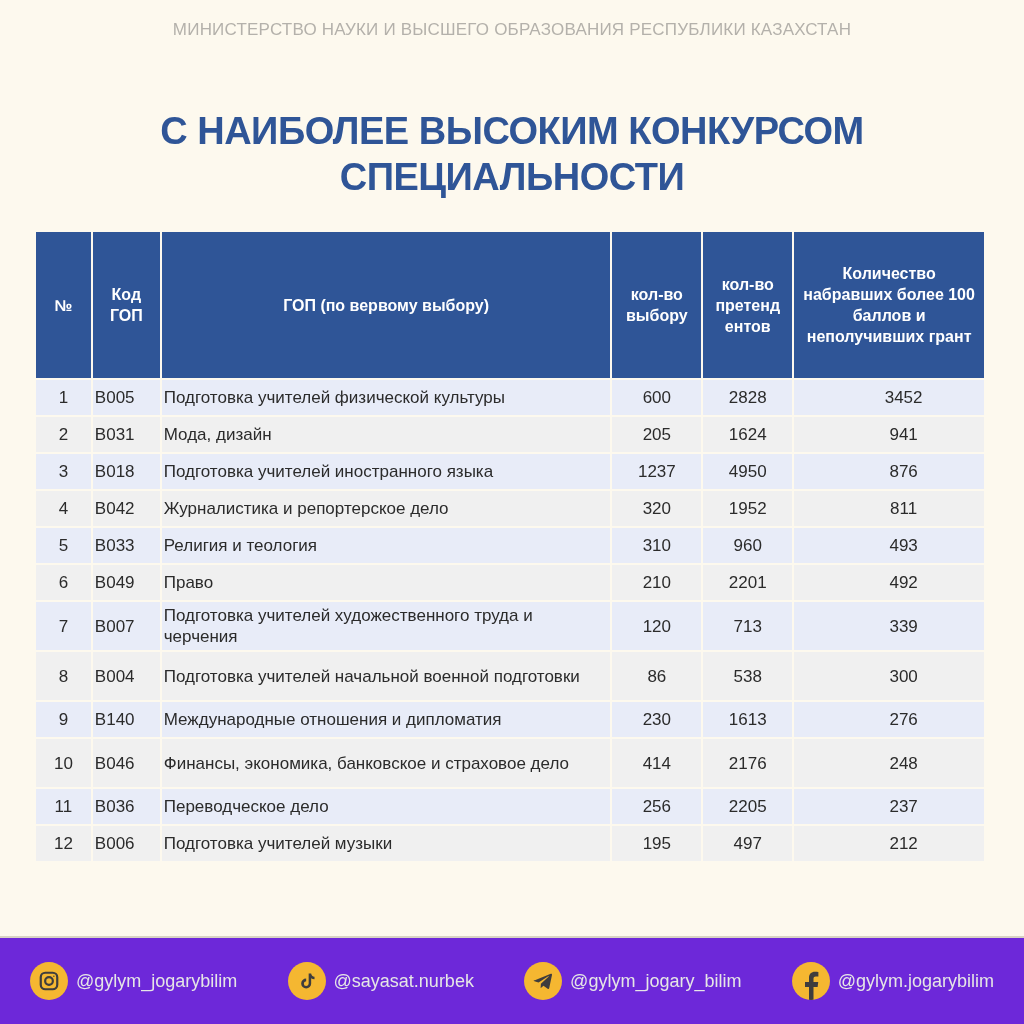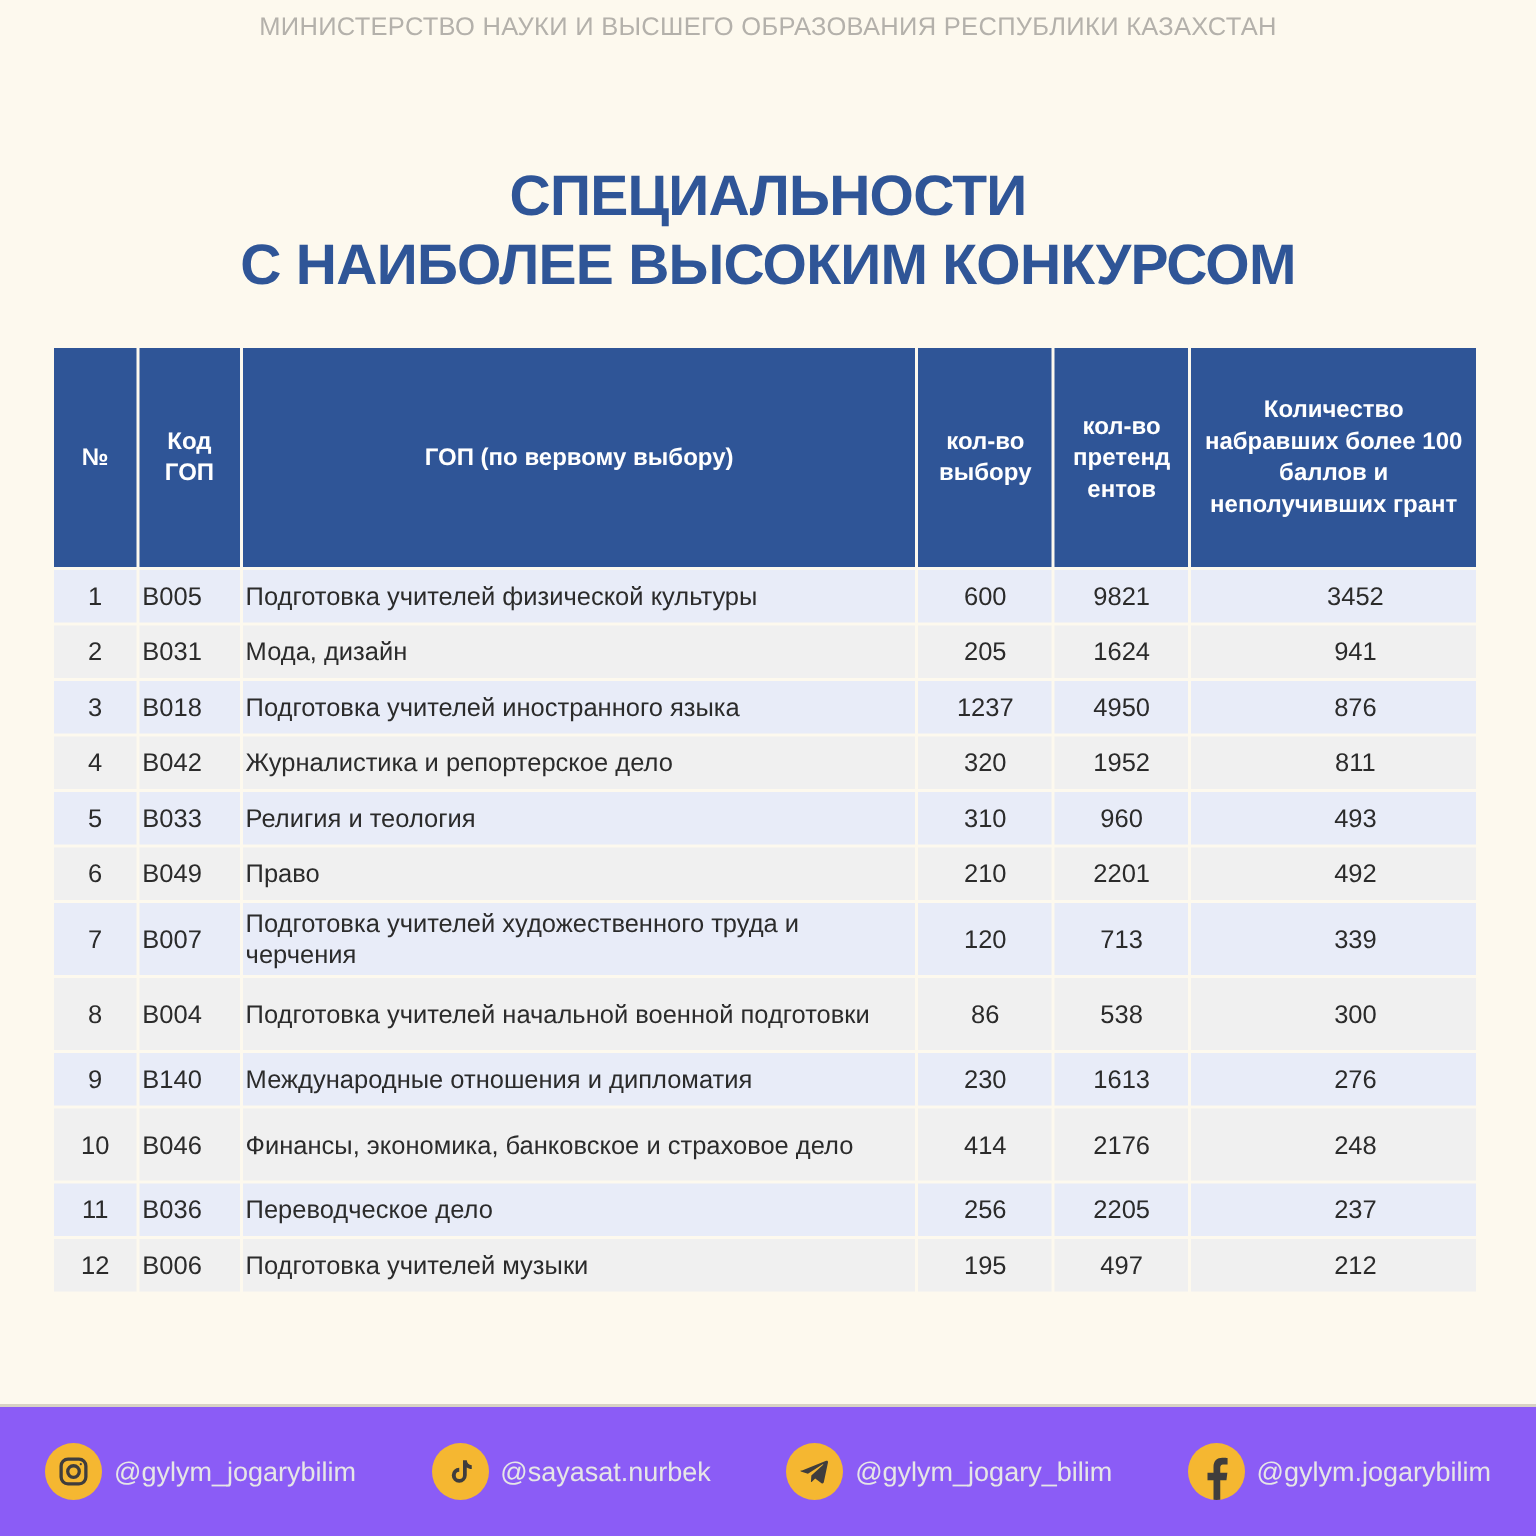--- a/index.html
+++ b/index.html
@@ -3,21 +3,21 @@
   <meta charset="utf-8">
   <style>
     * { box-sizing: border-box; margin: 0; padding: 0; }
     html, body { width: 1024px; height: 1024px; overflow: hidden; }
     body {
       background: #fdf9ee;
       font-family: "Liberation Sans", "DejaVu Sans", sans-serif;
       position: relative;
     }
     .ministry {
-      position: absolute; top: 8px; left: 0; width: 1024px;
+      position: absolute; top: 20px; left: 0; width: 1024px;
       text-align: center; color: #b4b1ab; font-size: 17px;
       letter-spacing: 0.2px;
       font-family: "Liberation Sans", sans-serif;
     }
     .title {
       position: absolute; top: 108px; left: 0; width: 1024px;
       text-align: center; color: #2f5597; font-weight: bold;
       font-size: 38px; line-height: 46px;
       font-family: "Liberation Sans", sans-serif;
       letter-spacing: -0.5px;
@@ -41,62 +41,62 @@
     .tbl tr.single td { height: 35px; }
     .tbl tr.double td { height: 48px; }
     .c-num { text-align: center; width: 55px; }
     .c-code { text-align: left; padding-left: 2px; width: 67px; }
     .c-name { text-align: left; padding-left: 2px; padding-right: 6px; width: 450px; }
     .c-grants { text-align: center; width: 89px; }
     .c-applic { text-align: center; width: 89px; }
     .c-over { text-align: center; width: 190px; padding-left: 29px; }
     .footer {
       position: absolute; left: 0; top: 936px; width: 1024px; height: 88px;
-      background: #8b5cf6; border-top: 2px solid #d8d2c4;
+      background: #6d28d9; border-top: 2px solid #d8d2c4;
       display: flex; align-items: center; justify-content: space-between;
       padding: 0 30px 0 30px;
     }
     .social { display: flex; align-items: center; gap: 8px; }
     .social .ic {
       width: 38px; height: 38px; border-radius: 50%;
       background: #f5b731; display: flex; align-items: center; justify-content: center;
     }
     .social .handle {
       color: #e6e6e6; font-size: 18px;
       font-family: "Liberation Sans", sans-serif;
     }
   </style>
 </head>
 <body>
 
 <div class="ministry">МИНИСТЕРСТВО НАУКИ И ВЫСШЕГО ОБРАЗОВАНИЯ РЕСПУБЛИКИ КАЗАХСТАН</div>
 
 <div class="title">
+  <div>С НАИБОЛЕЕ ВЫСОКИМ КОНКУРСОМ</div>
   <div>СПЕЦИАЛЬНОСТИ</div>
-  <div>С НАИБОЛЕЕ ВЫСОКИМ КОНКУРСОМ</div>
 </div>
 
 <table class="tbl">
   <thead>
     <tr>
       <th class="c-num">№</th>
       <th class="c-code" style="text-align:center">Код ГОП</th>
       <th class="c-name" style="text-align:center">ГОП (по вервому выбору)</th>
       <th class="c-grants">кол-во выбору</th>
       <th class="c-applic">кол-во претенд ентов</th>
       <th class="c-over">Количество набравших более 100 баллов и неполучивших грант</th>
     </tr>
   </thead>
   <tbody>
     <tr class="odd single">
       <td class="c-num">1</td>
       <td class="c-code">B005</td>
       <td class="c-name">Подготовка учителей физической культуры</td>
       <td class="c-grants">600</td>
-      <td class="c-applic">9821</td>
+      <td class="c-applic">2828</td>
       <td class="c-over">3452</td>
     </tr>
     <tr class="even single">
       <td class="c-num">2</td>
       <td class="c-code">B031</td>
       <td class="c-name">Мода, дизайн</td>
       <td class="c-grants">205</td>
       <td class="c-applic">1624</td>
       <td class="c-over">941</td>
     </tr>

